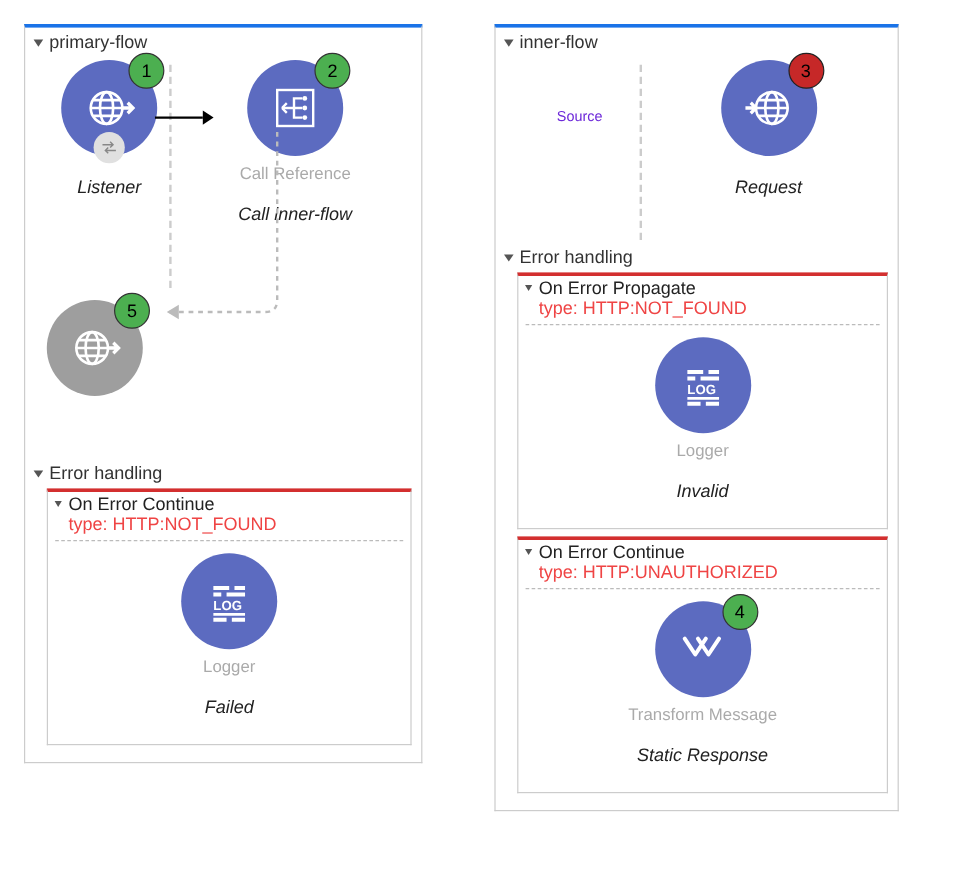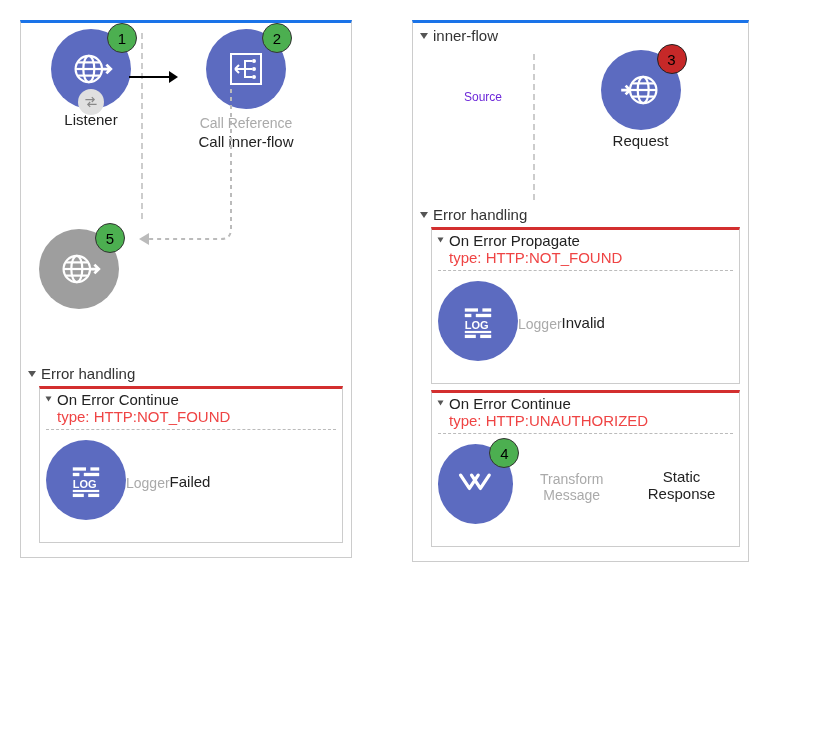--- a/index.html
+++ b/index.html
@@ -104,21 +104,21 @@
     position: absolute;
     width: 26px; height: 26px;
     border-radius: 50%;
     background: #e0e0e0;
     bottom: -6px;
     left: 50%;
     transform: translateX(-50%);
     display:flex; align-items:center; justify-content:center;
   }
   .node-label-light { color: #aaa; font-size: 14px; margin-top: 6px; text-align:center; }
-  .node-label { color: #222; font-size: 15px; margin-top: 2px; text-align:center; }
+  .node-label { color: #222; font-size: 15px; margin-top: 18px; text-align:center;font-style:italic; }
   .source-placeholder { color:#6d28d9; font-size:12px; padding-top:40px; }
 
   
   .h-arrow {
     position: absolute;
     left: 108px;
     top: 44px;
     width: 50px;
     height: 20px;
     pointer-events:none;
@@ -155,30 +155,34 @@
     padding: 2px 6px 22px 6px;
   }
   .err-box .hdr {
     display:flex; align-items:flex-start;
     border-bottom: 1px dashed #bbb;
     padding-bottom: 4px;
   }
   .err-box .hdr .txt { flex:1; }
   .err-box .hdr .line1 { font-size:15px; color:#222; }
   .err-box .hdr .line2 { font-size:15px; color:#ef4444; }
-  .err-body { display:flex; flex-direction:row; align-items:center; padding-top:10px; }
+  .err-body { display:flex; flex-direction:column; align-items:center; padding-top:10px; }
 
   
   .ic { width: 44px; height: 44px; }
   .ic-sm { width: 16px; height:16px; }
 </style>
 </head>
 <body>
 
 <div class="flow-panel primary">
+  <div class="panel-title-row">
+    <span class="tri"></span>
+    <span>primary-flow</span>
+  </div>
 
   <div class="source-process-area" style="height:190px;">
     <div class="vdash"></div>
 
     <div class="source-col">
       <div class="node">
         <div class="circle">
           <svg class="ic" viewBox="0 0 40 40">
             <circle cx="18" cy="20" r="12" fill="none" stroke="#fff" stroke-width="2"></circle>
             <ellipse cx="18" cy="20" rx="5" ry="12" fill="none" stroke="#fff" stroke-width="2"></ellipse>

